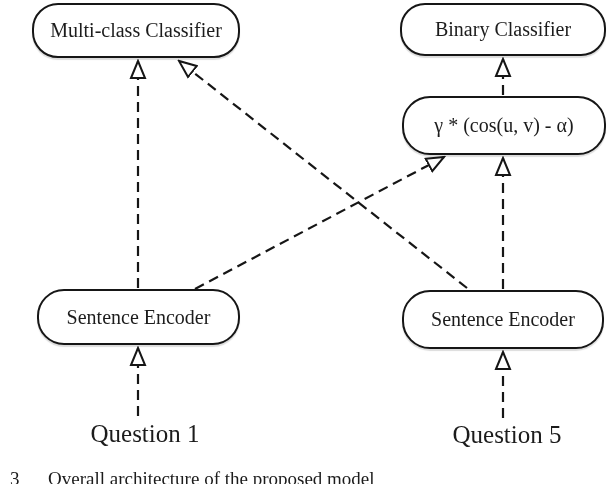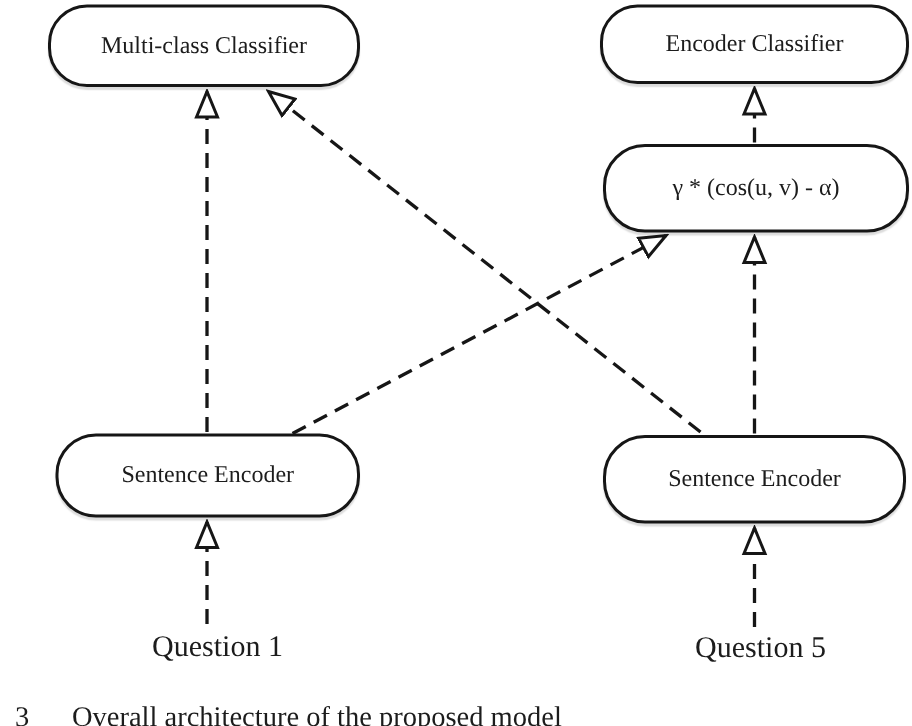--- a/index.html
+++ b/index.html
@@ -32,35 +32,35 @@
     fill: none;
   }
   .node {
     position: absolute;
     background: var(--box-fill);
     border: 2.2px solid var(--line);
     display: flex;
     align-items: center;
     justify-content: center;
     color: var(--text);
-    font-size: 16px;
+    font-size: 20px;
     white-space: nowrap;
     box-shadow: 0 2px 1px rgba(0,0,0,0.14);
   }
   .node-multi  { left: 32px;  top: 3px;   width: 208px; height: 55px; border-radius: 26px; }
   .node-binary { left: 400px; top: 3px;   width: 206px; height: 53px; border-radius: 25px; }
   .node-gamma  { left: 402px; top: 96px;  width: 204px; height: 59px; border-radius: 28px; }
   .node-se1    { left: 37px;  top: 289px; width: 203px; height: 56px; border-radius: 27px; }
   .node-se2    { left: 402px; top: 290px; width: 202px; height: 59px; border-radius: 28px; }
   .io-label {
     position: absolute;
     width: 160px;
     text-align: center;
     color: var(--text);
-    font-size: 20px;
+    font-size: 25px;
     white-space: nowrap;
   }
   .io-q1 { left: 65px;  top: 420px; }
   .io-q2 { left: 427px; top: 421px; }
   .caption {
     position: absolute;
     left: 10px;
     top: 468px;
     color: var(--text);
     font-size: 19px;
@@ -89,21 +89,21 @@
       <line x1="503" y1="95" x2="503" y2="59" class="edge" marker-end="url(#arrowhead)"></line>
       <line x1="467" y1="288" x2="179" y2="61" class="edge" marker-end="url(#arrowhead)"></line>
       <line x1="195" y1="289" x2="444" y2="157" class="edge" marker-end="url(#arrowhead)"></line>
     </svg>
 
   <div class="node node-multi">
     <span>Multi-class Classifier</span>
   </div>
 
   <div class="node node-binary">
-    <span>Encoder Classifier</span>
+    <span>Binary Classifier</span>
   </div>
 
   <div class="node node-gamma">
     <span>γ * (cos(u, v) - α)</span>
   </div>
 
   <div class="node node-se1">
     <span>Sentence Encoder</span>
   </div>
 

